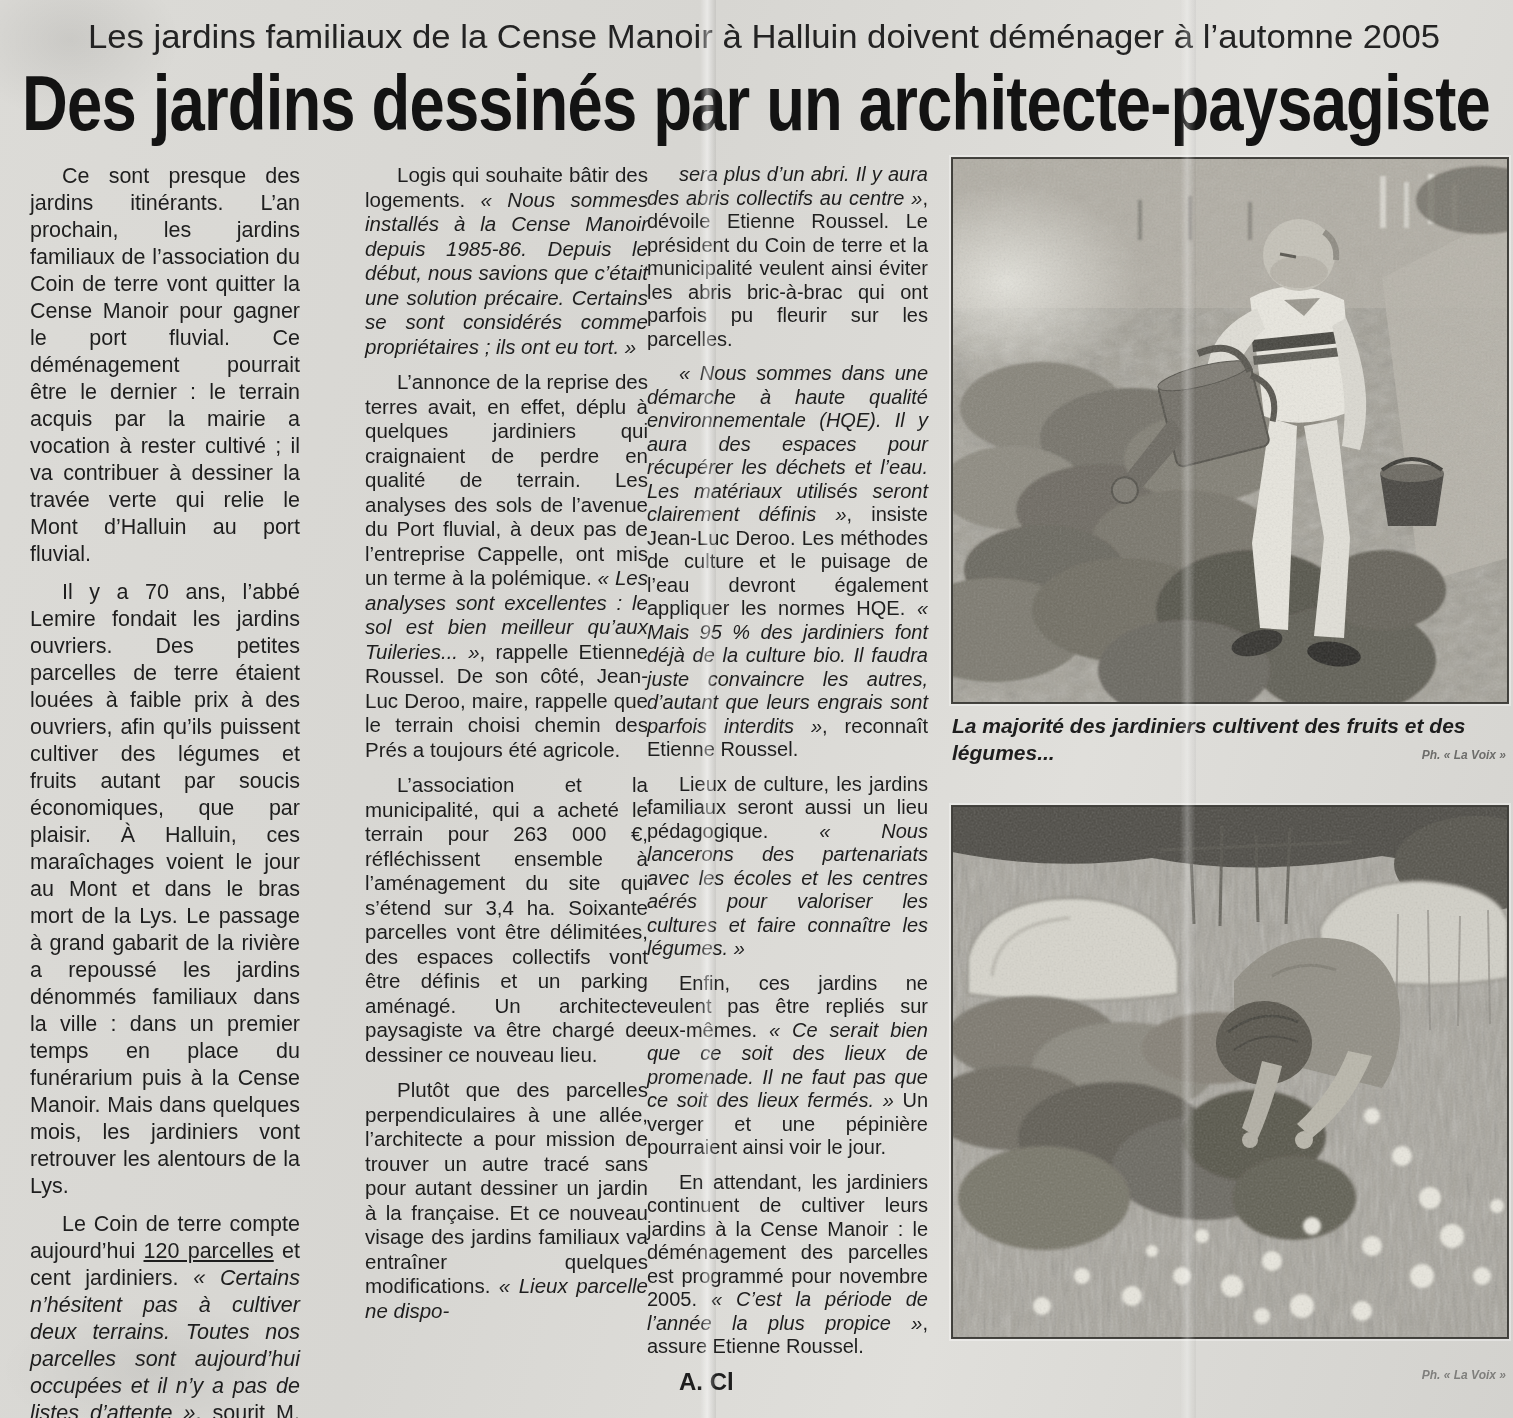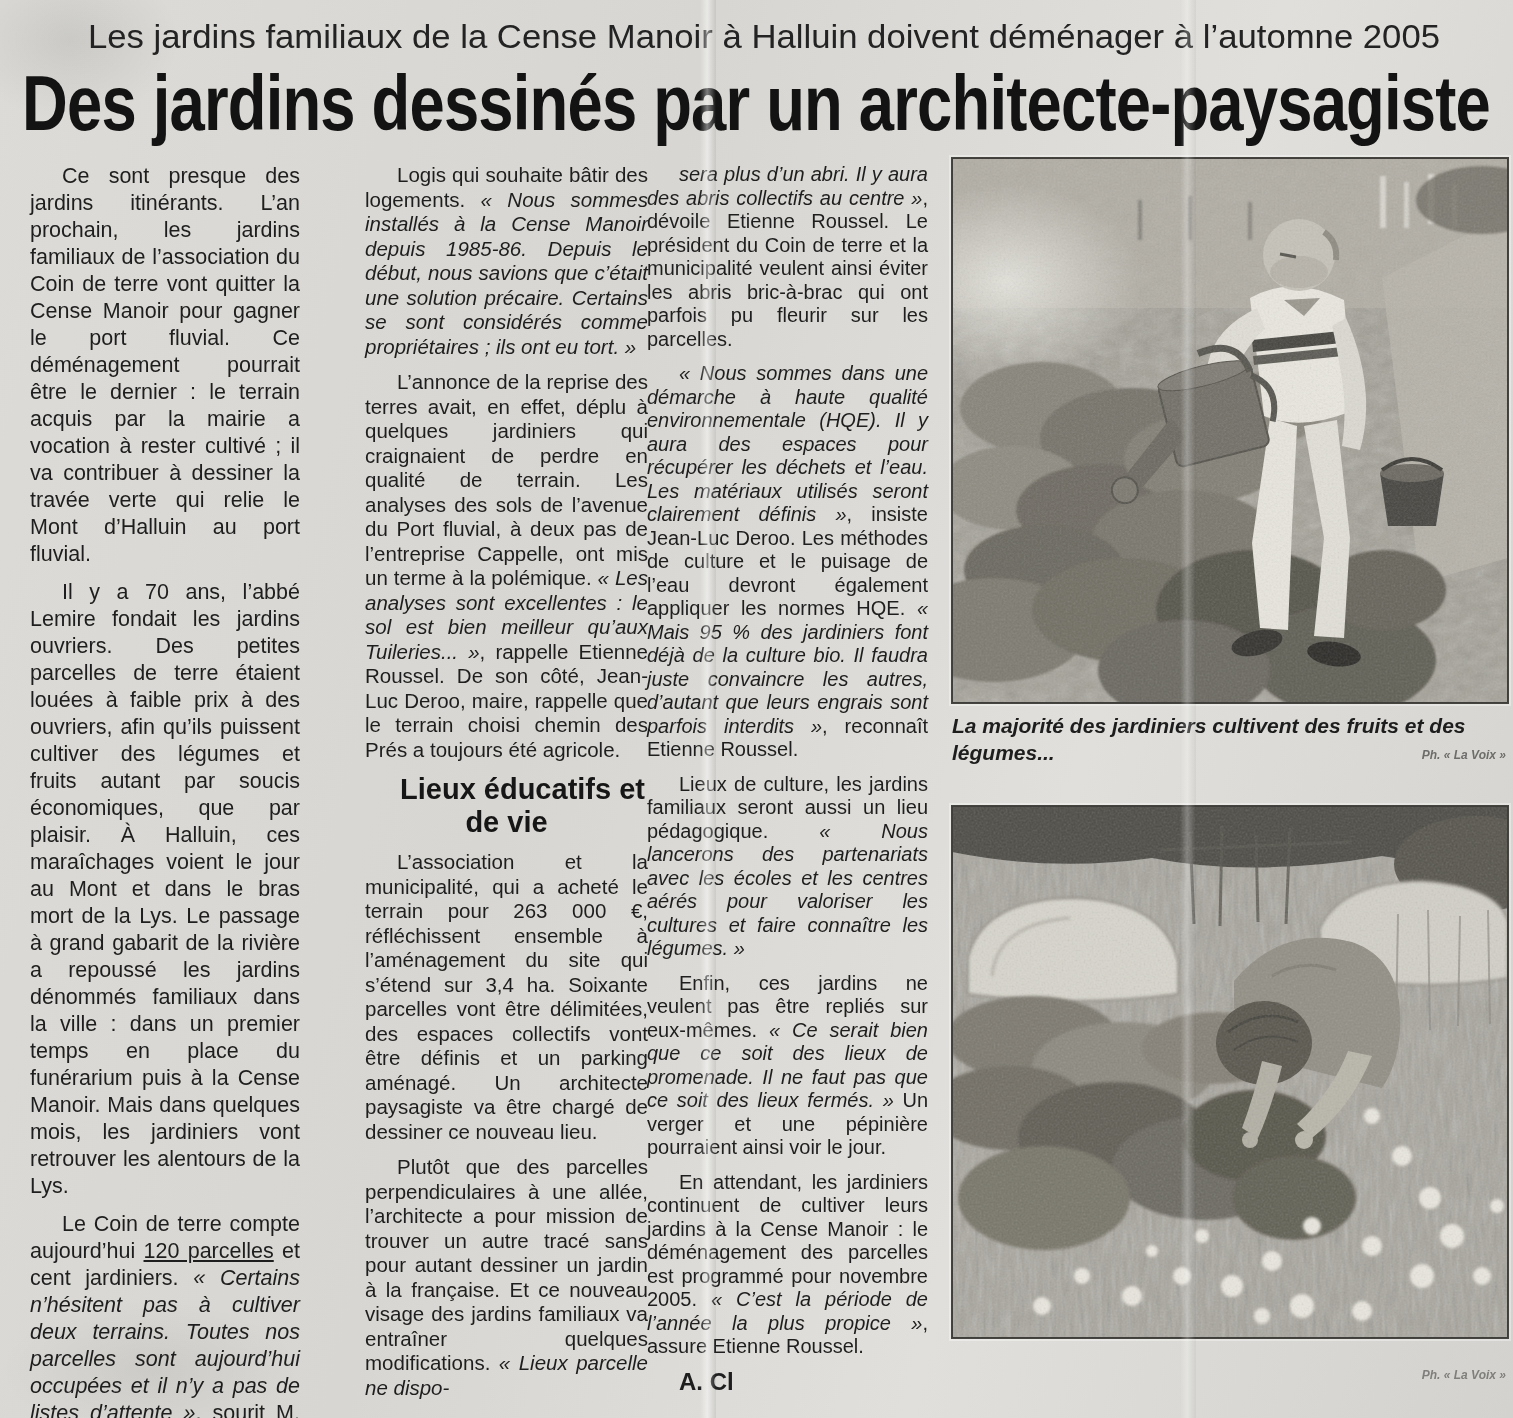--- a/index.html
+++ b/index.html
@@ -60,21 +60,20 @@
 
   <div class="col col1">
     <p><span>Ce sont presque des jardins itinérants. L’an prochain, les jardins familiaux de l’association du Coin de terre vont quitter la Cense Manoir pour gagner le port fluvial. Ce déménagement pourrait être le dernier : le terrain acquis par la mairie a vocation à rester cultivé ; il va contribuer à dessiner la travée verte qui relie le Mont d’Halluin au port fluvial.</span></p>
     <p><span>Il y a 70 ans, l’abbé Lemire fondait les jardins ouvriers. Des petites parcelles de terre étaient louées à faible prix à des ouvriers, afin qu’ils puissent cultiver des légumes et fruits autant par soucis économiques, que par plaisir. À Halluin, ces maraîchages voient le jour au Mont et dans le bras mort de la Lys. Le passage à grand gabarit de la rivière a repoussé les jardins dénommés familiaux dans la ville : dans un premier temps en place du funérarium puis à la Cense Manoir. Mais dans quelques mois, les jardiniers vont retrouver les alentours de la Lys.</span></p>
     <p><span>Le Coin de terre compte aujourd’hui </span><span class="un">120 parcelles</span><span> et cent jardiniers. </span><span class="it">« Certains n’hésitent pas à cultiver deux terrains. Toutes nos parcelles sont aujourd’hui occupées et il n’y a pas de listes d’attente »</span><span>, sourit M. Roussel, président de l’association. Les soixante parcelles aménagées à La Cense Manoir vont bientôt déménager. Le terrain appartient à la société Notre</span></p>
   </div>
 
   <div class="col col2">
     <p><span>Logis qui souhaite bâtir des logements. </span><span class="it">« Nous sommes installés à la Cense Manoir depuis 1985-86. Depuis le début, nous savions que c’était une solution précaire. Certains se sont considérés comme propriétaires ; ils ont eu tort. »</span></p>
     <p><span>L’annonce de la reprise des terres avait, en effet, déplu à quelques jardiniers qui craignaient de perdre en qualité de terrain. Les analyses des sols de l’avenue du Port fluvial, à deux pas de l’entreprise Cappelle, ont mis un terme à la polémique. </span><span class="it">« Les analyses sont excellentes : le sol est bien meilleur qu’aux Tuileries... »</span><span>, rappelle Etienne Roussel. De son côté, Jean-Luc Deroo, maire, rappelle que le terrain choisi chemin des Prés a toujours été agricole.</span></p>
-    <p class="subhead">Lieux éducatifs et de vie</p>
     <p><span>L’association et la municipalité, qui a acheté le terrain pour 263 000 €, réfléchissent ensemble à l’aménagement du site qui s’étend sur 3,4 ha. Soixante parcelles vont être délimitées, des espaces collectifs vont être définis et un parking aménagé. Un architecte paysagiste va être chargé de dessiner ce nouveau lieu.</span></p>
     <p><span>Plutôt que des parcelles perpendiculaires à une allée, l’architecte a pour mission de trouver un autre tracé sans pour autant dessiner un jardin à la française. Et ce nouveau visage des jardins familiaux va entraîner quelques modifications. </span><span class="it">« Lieux parcelle ne dispo-</span></p>
   </div>
 
   <div class="col col3">
     <p><span class="it">sera plus d’un abri. Il y aura des abris collectifs au centre »</span><span>, dévoile Etienne Roussel. Le président du Coin de terre et la municipalité veulent ainsi éviter les abris bric-à-brac qui ont parfois pu fleurir sur les parcelles.</span></p>
     <p><span class="it">« Nous sommes dans une démarche à haute qualité environnementale (HQE). Il y aura des espaces pour récupérer les déchets et l’eau. Les matériaux utilisés seront clairement définis »</span><span>, insiste Jean-Luc Deroo. Les méthodes de culture et le puisage de l’eau devront également appliquer les normes HQE. </span><span class="it">« Mais 95 % des jardiniers font déjà de la culture bio. Il faudra juste convaincre les autres, d’autant que leurs engrais sont parfois interdits »</span><span>, reconnaît Etienne Roussel.</span></p>
     <p><span>Lieux de culture, les jardins familiaux seront aussi un lieu pédagogique. </span><span class="it">« Nous lancerons des partenariats avec les écoles et les centres aérés pour valoriser les cultures et faire connaître les légumes. »</span></p>
     <p><span>Enfin, ces jardins ne veulent pas être repliés sur eux-mêmes. </span><span class="it">« Ce serait bien que ce soit des lieux de promenade. Il ne faut pas que ce soit des lieux fermés. »</span><span> Un verger et une pépinière pourraient ainsi voir le jour.</span></p>
     <p><span>En attendant, les jardiniers continuent de cultiver leurs jardins à la Cense Manoir : le déménagement des parcelles est programmé pour novembre 2005. </span><span class="it">« C’est la période de l’année la plus propice »</span><span>, assure Etienne Roussel.</span></p>

